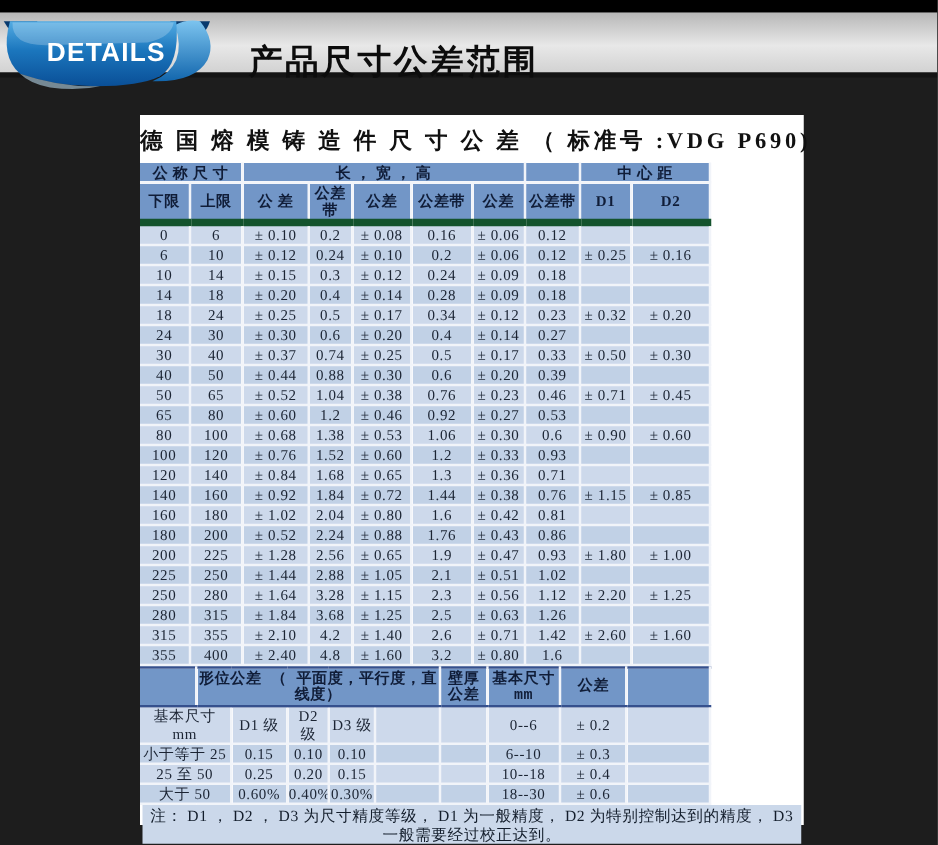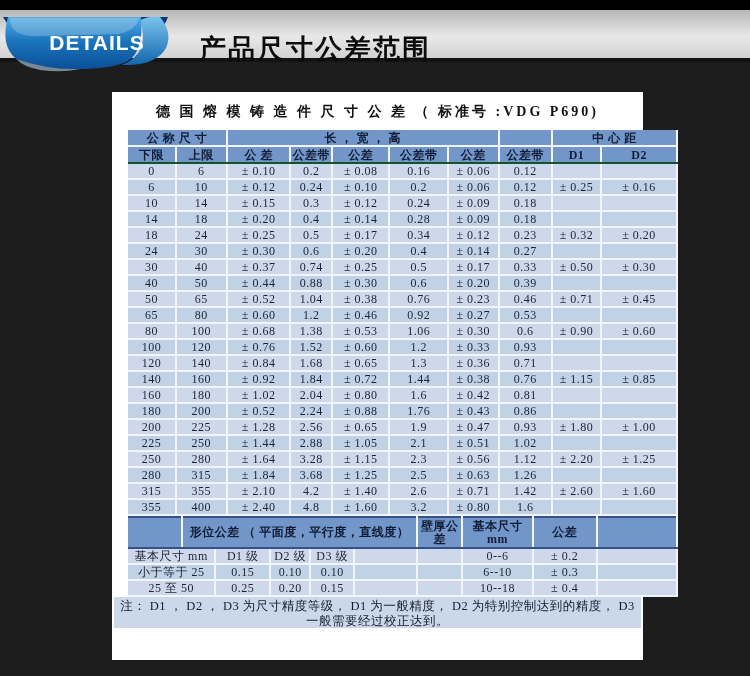--- a/index.html
+++ b/index.html
@@ -2,39 +2,39 @@
 <html><head>
 <meta charset="utf-8">
 <style>
   html,body{margin:0;padding:0;background:#000;}
   .screen{position:relative;width:750px;height:676px;background:#1d1d1d;overflow:hidden;
           font-family:"Liberation Serif","DejaVu Serif",serif;}
   .topbar{position:absolute;left:0;top:0;width:750px;height:10px;background:#000;}
   .band{position:absolute;left:0;top:10px;width:750px;height:48px;
         background:linear-gradient(#b7b7b7,#e8e8e8 55%,#d2d2d2);border-bottom:4px solid #141414;}
   .ribbon{position:absolute;left:0;top:3px;width:196px;height:60px;}
-  .ribbon-label{position:absolute;left:42px;top:21px;width:110px;text-align:center;
+  .ribbon-label{position:absolute;left:30px;top:21px;width:110px;text-align:center;
         font-family:"Liberation Sans","DejaVu Sans",sans-serif;font-weight:bold;
         font-size:21px;color:#fff;letter-spacing:1px;}
   .page-title{position:absolute;left:199px;top:21px;
         font-family:Liberation Serif, serif;font-weight:bold;
         font-size:27px;color:#0c0c0c;letter-spacing:2px;}
   .sheet{position:absolute;left:112px;top:92px;width:531px;height:568px;background:#ffffff;}
   .sheet-title{height:38px;line-height:40px;text-align:center;font-weight:bold;
-        font-size:14px;letter-spacing:3px;color:#111;white-space:nowrap;}
-  table{border-collapse:collapse;table-layout:fixed;width:550px;margin-left:16px;}
+        font-size:18px;letter-spacing:3px;color:#111;white-space:nowrap;}
+  table{border-collapse:collapse;table-layout:fixed;width:457px;margin-left:0;}
   td,th{padding:0;text-align:center;vertical-align:middle;overflow:hidden;
         border-right:2px solid #f1f4f9;border-bottom:2px solid #f1f4f9;
         font-size:12px;font-weight:normal;color:#1b2433;line-height:14px;height:14px;
         letter-spacing:0.5px;}
   th{background:#7296c7;color:#101d38;font-weight:bold;}
-  tr.h1 th{height:15px;} tr.h2 th{height:14px;} tr.h3 th{height:15px;border-bottom:2px solid #14532d;}
+  tr.h1 th{height:15px;} tr.h2 th{height:14px;} tr.h3 th{height:15px;border-bottom:6px solid #14532d;}
   .t1 tbody tr:nth-child(odd) td{background:#cdd9eb;}
   .t1 tbody tr:nth-child(even) td{background:#c1d1e6;}
-  .t2 thead th{height:29px;line-height:13px;border-top:2px solid #35508d;border-bottom:2px solid #35508d;}
+  .t2 thead th{height:29px;line-height:13px;border-top:2px solid #35508d;border-bottom:2px solid #35508d;font-family:Liberation Mono, monospace;}
   .t2 tbody tr:nth-child(odd) td{background:#cdd9eb;}
   .t2 tbody tr:nth-child(even) td{background:#c1d1e6;}
   .footnote{margin:0 2px 2px 2px;height:29px;background:#cbd8ea;color:#131d2b;
         font-size:12.5px;line-height:15px;text-align:center;padding-top:2px;letter-spacing:0.5px;}
 </style>
 </head>
 <body>
 
 <div class="screen">
   <div class="topbar"></div>
@@ -417,18 +417,29 @@
             <td colspan="2">25 至 50</td>
             <td>0.25</td>
             <td>0.20</td>
             <td>0.15</td>
             <td></td>
             <td></td>
             <td>10--18</td>
             <td>± 0.4</td>
             <td></td>
           </tr>
+          <tr>
+            <td colspan="2">大于 50</td>
+            <td>0.60%</td>
+            <td>0.40%</td>
+            <td>0.30%</td>
+            <td></td>
+            <td></td>
+            <td>18--30</td>
+            <td>± 0.6</td>
+            <td></td>
+          </tr>
         </tbody>
     </table>
 
     <div class="footnote">注： D1 ， D2 ， D3 为尺寸精度等级， D1 为一般精度， D2 为特别控制达到的精度， D3 一般需要经过校正达到。</div>
   </div>
 </div>
 
 </body></html>

